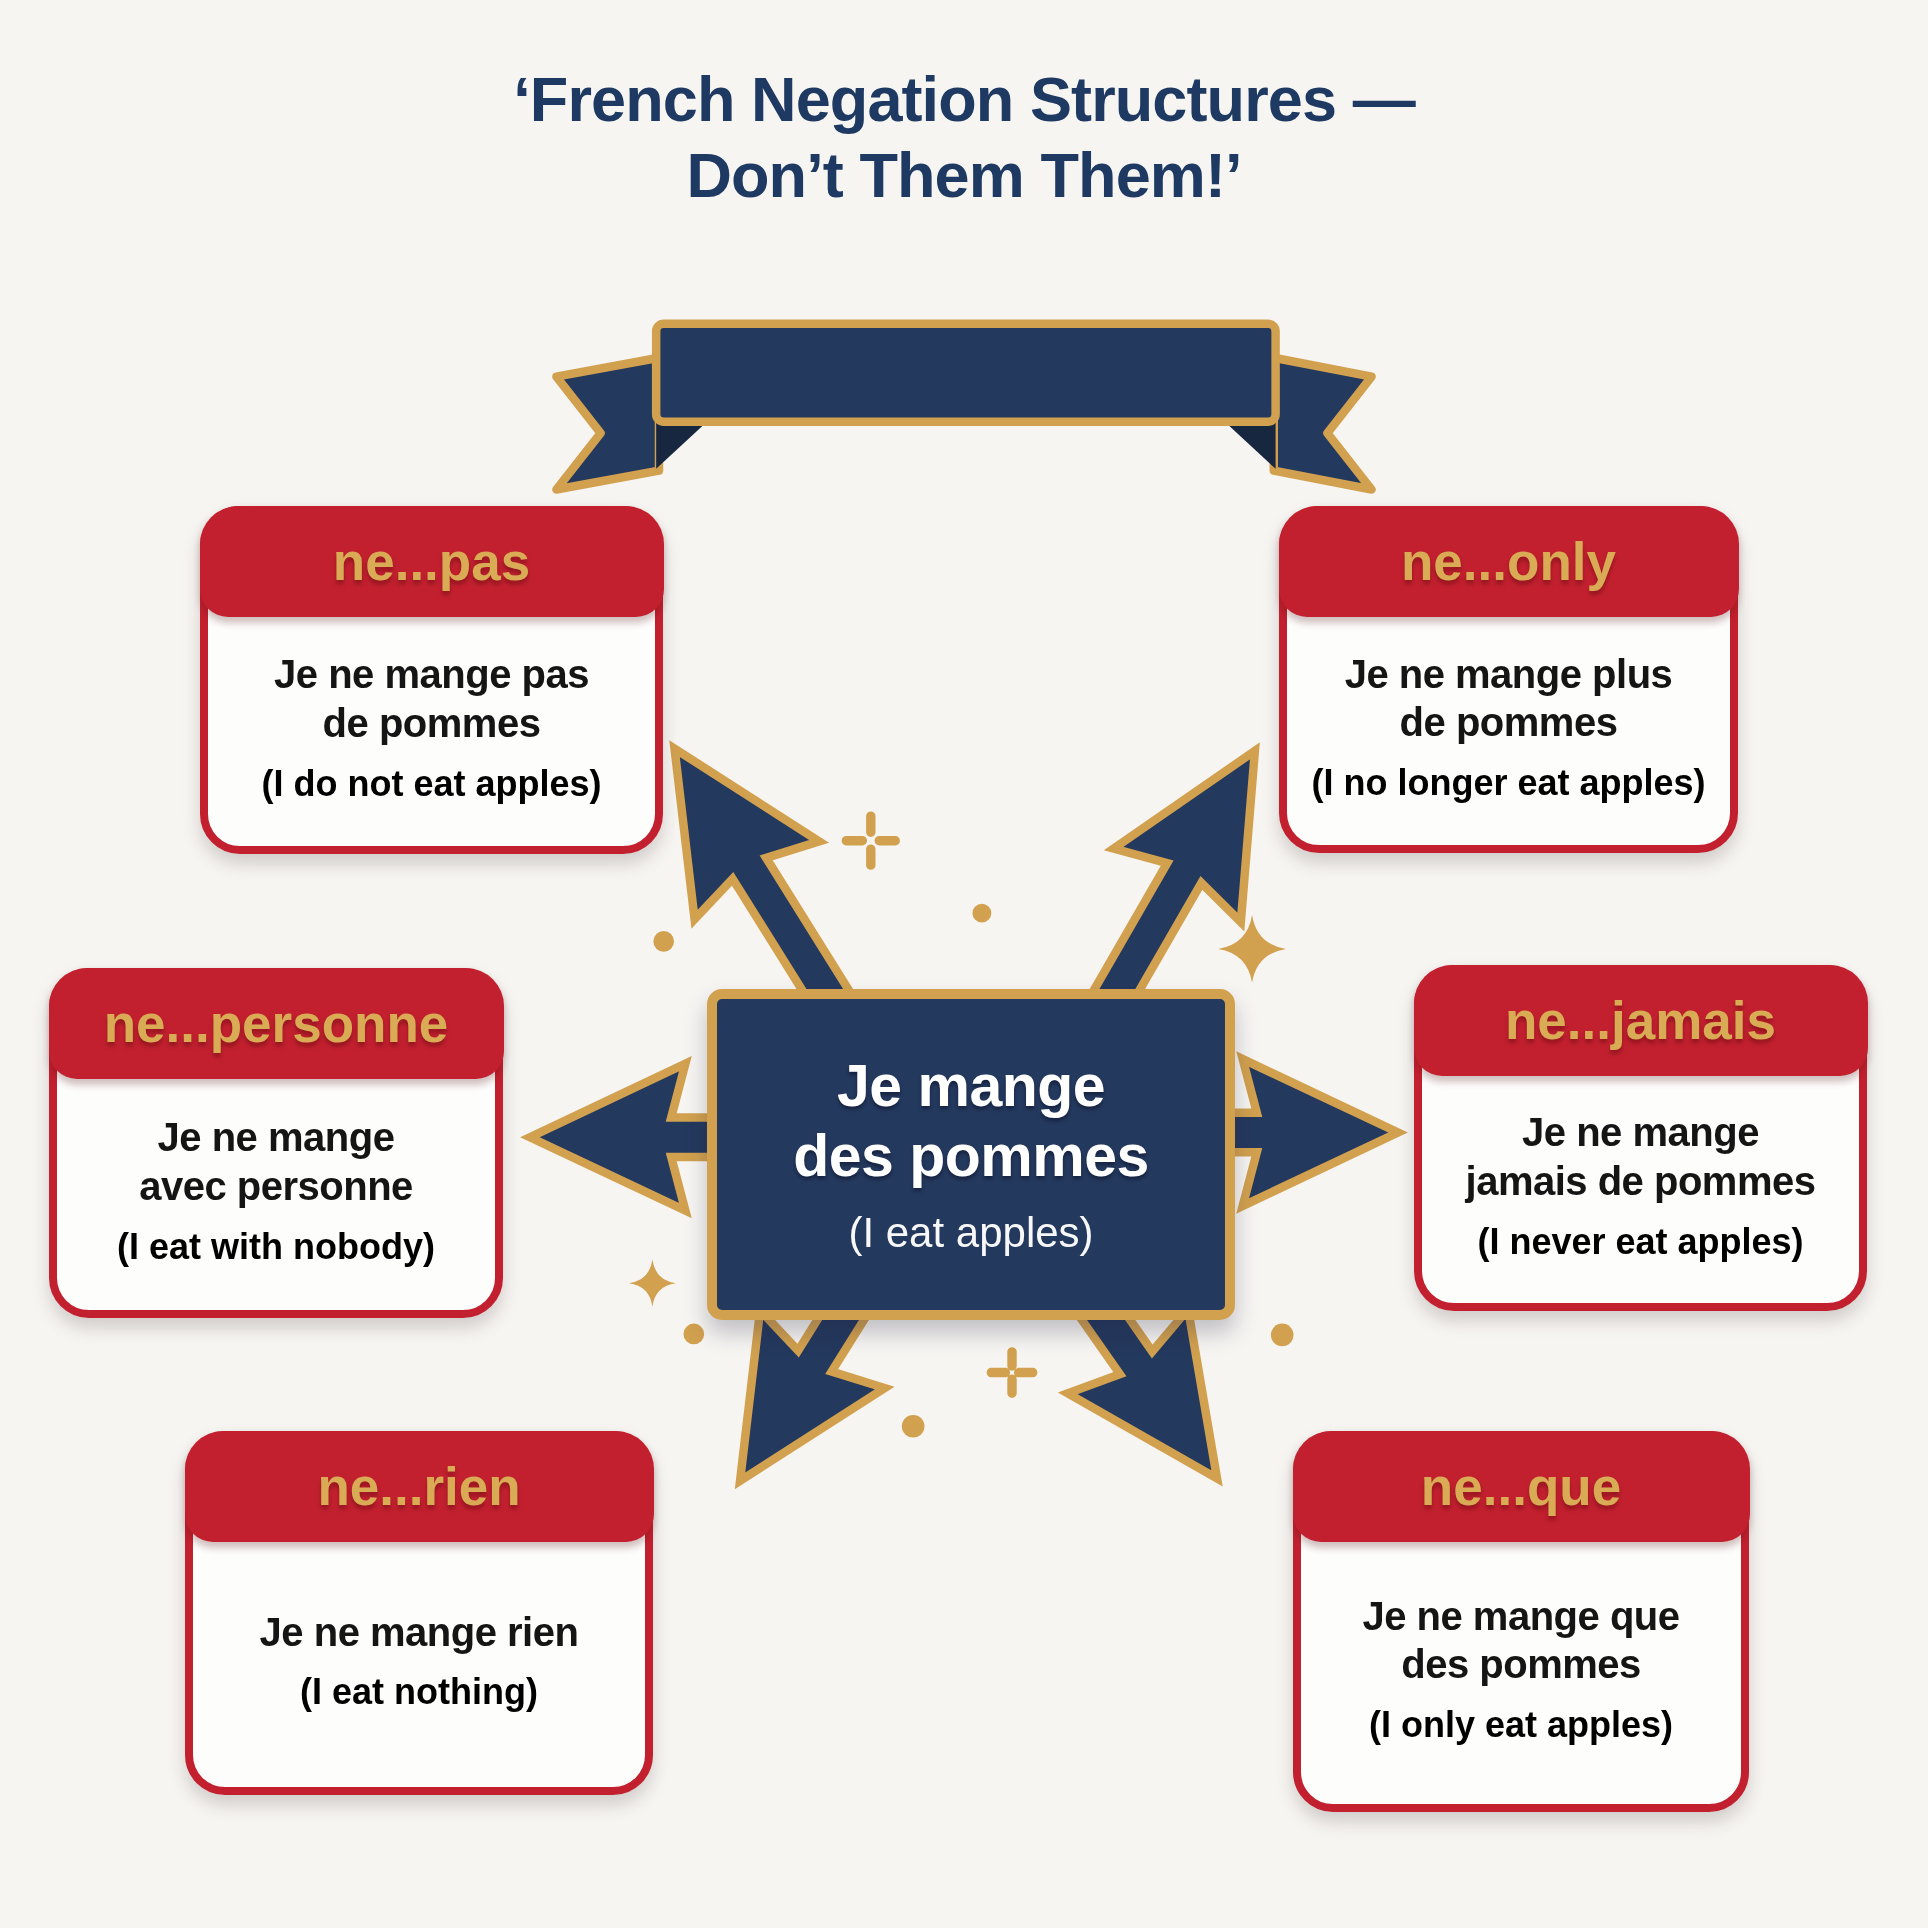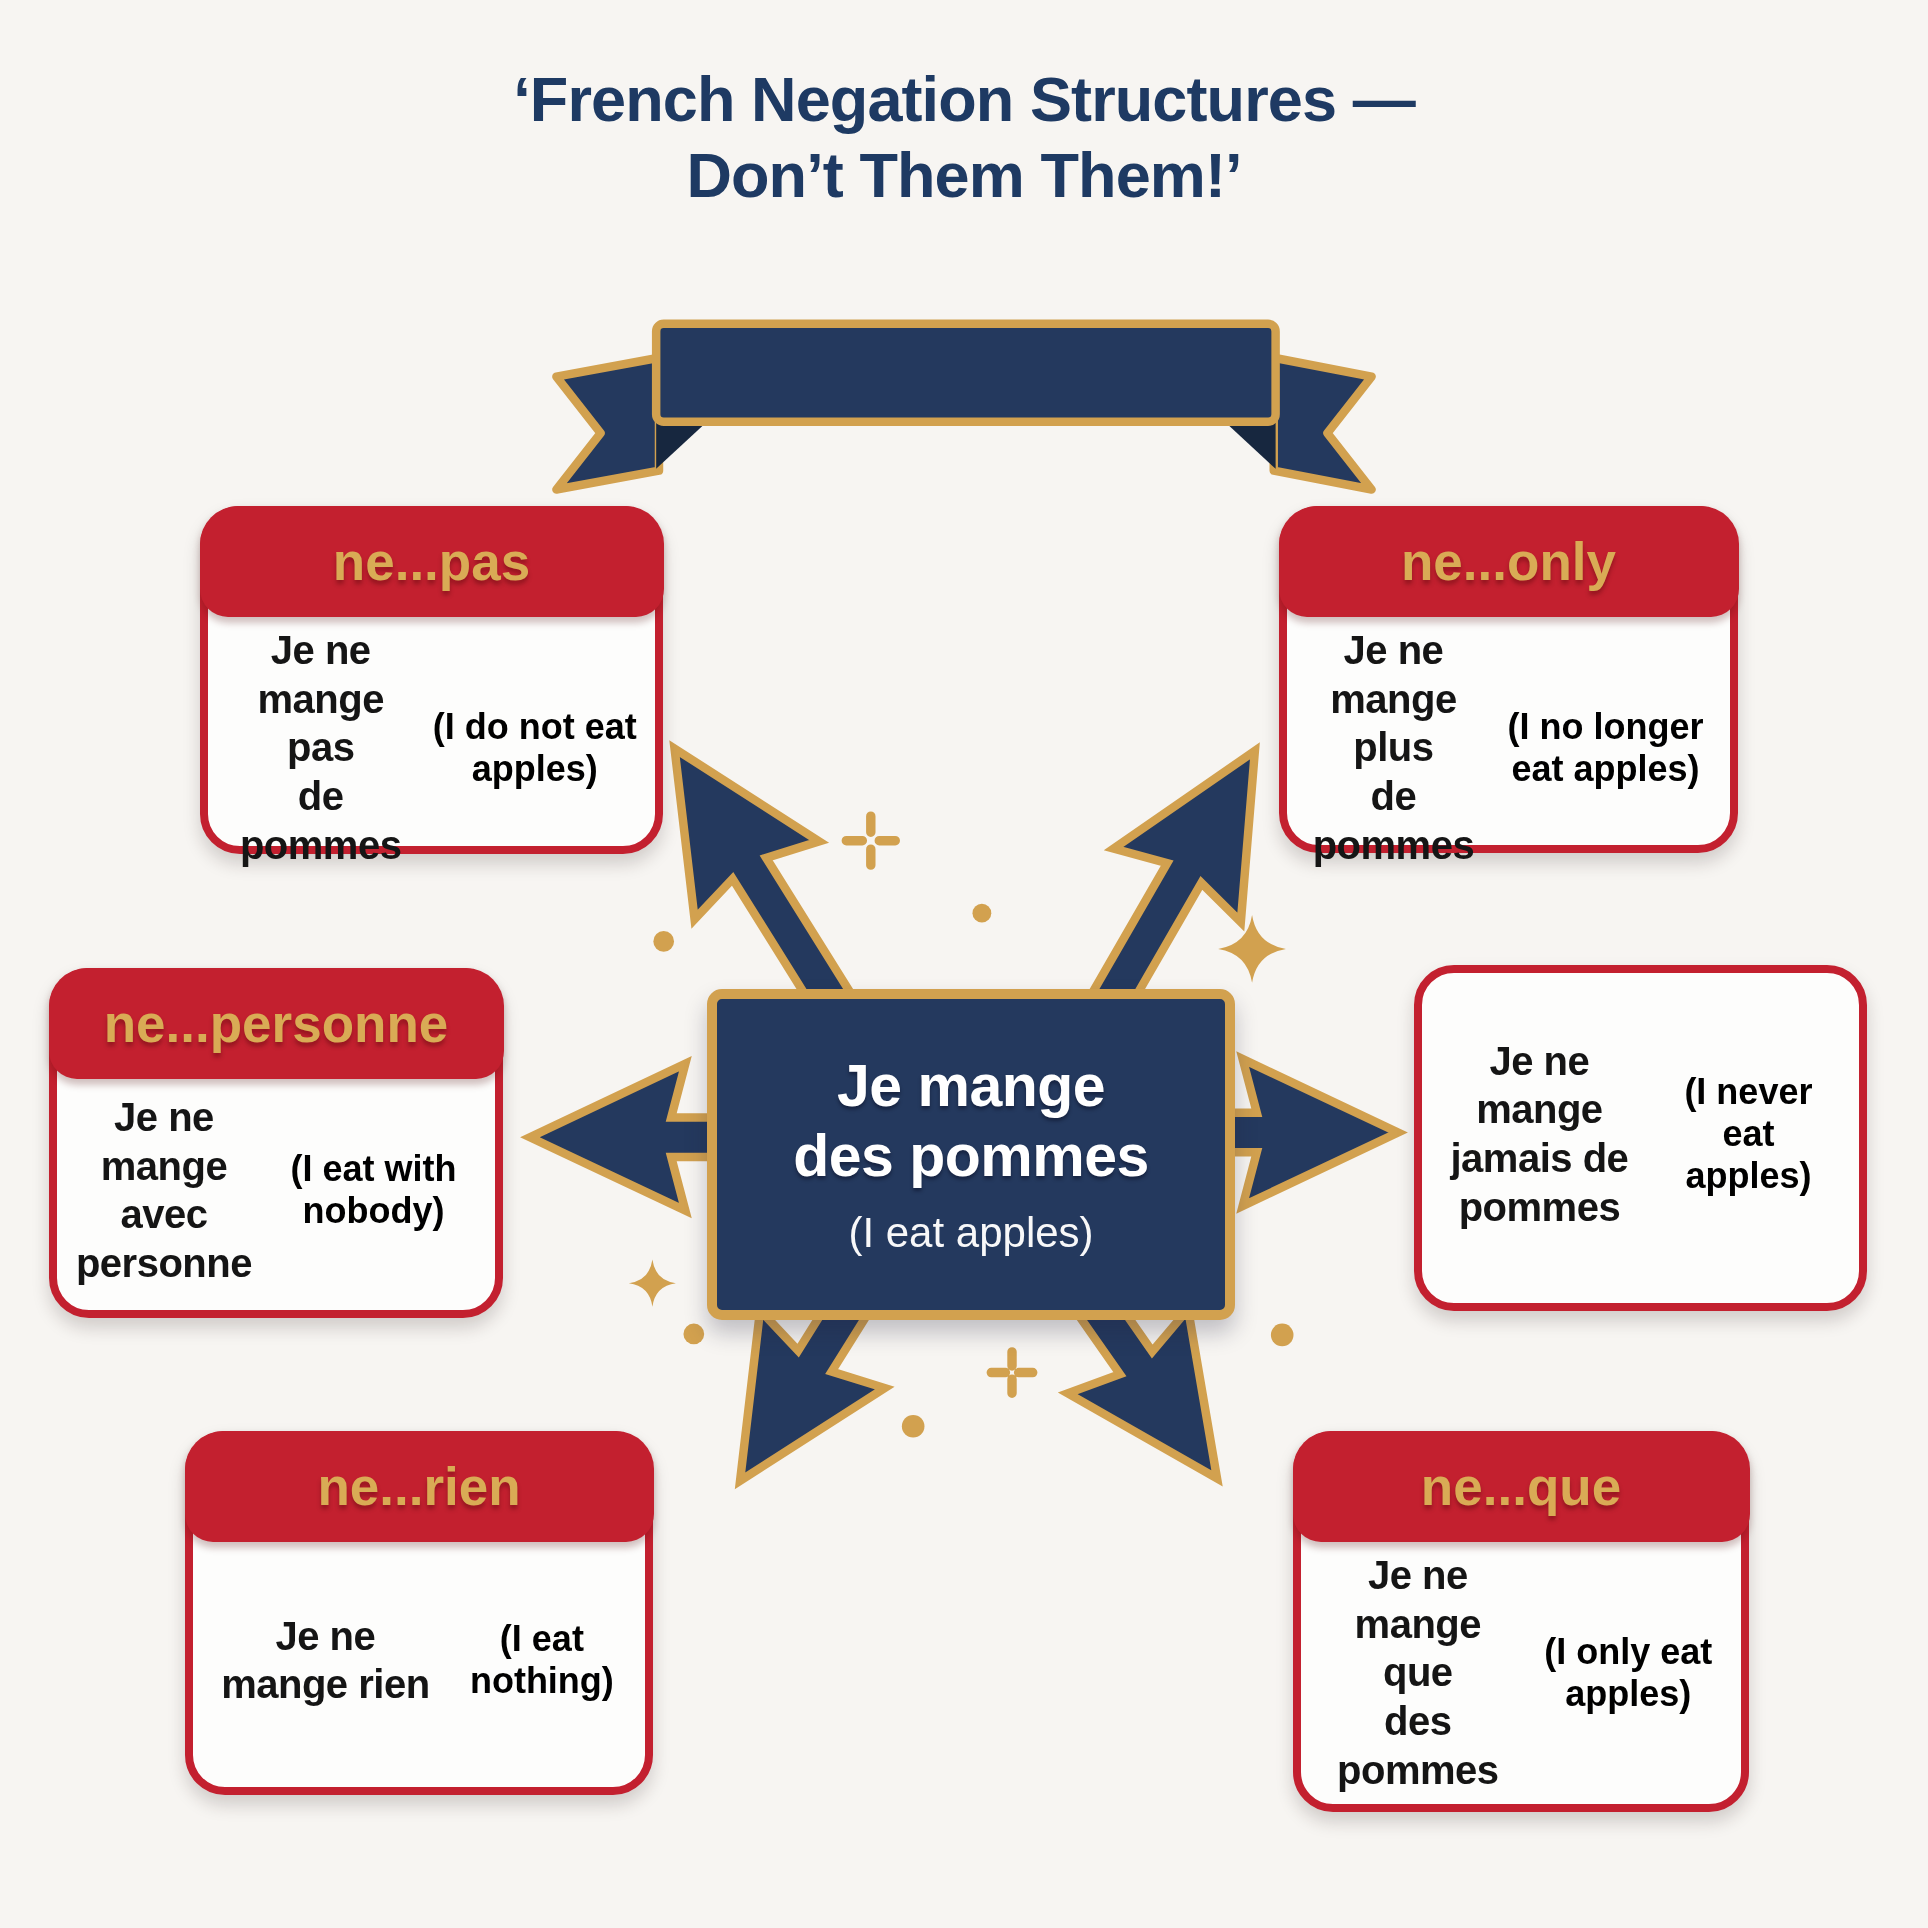--- a/index.html
+++ b/index.html
@@ -39,21 +39,21 @@
     margin:-8.5px -8.5px 0 -8.5px;
     border-radius:38px 38px 28px 28px;
     min-height:111px;display:flex;align-items:center;justify-content:center;
     box-shadow:0 5.6px 7.5px rgba(80,10,10,.25);
   }
   .card-label{
     color:var(--gold-text);font-weight:700;font-size:53px;letter-spacing:0;
     text-shadow:0 3.8px 4.7px rgba(60,0,0,.35);
   }
   .card-body{
-    flex:1;display:flex;flex-direction:row;align-items:center;justify-content:center;
+    flex:1;display:flex;flex-direction:column;align-items:center;justify-content:center;
     gap:15px;padding:9.4px 17px 17px 17px;text-align:center;
   }
   .french{font-weight:700;font-size:40px;line-height:1.22;color:var(--ink);letter-spacing:-0.5px;}
   .english{font-weight:700;font-size:36px;color:#000000;}
   .pos-tl{left:186px;top:506px;width:463px;height:348px;margin-left:14px;}
   .pos-tr{left:1279px;top:506px;width:459px;height:347px;}
   .pos-ml{left:49px;top:968px;width:454px;height:350px;}
   .pos-mr{left:1414px;top:965px;width:453px;height:346px;}
   .pos-bl{left:185px;top:1431px;width:468px;height:364px;}
   .pos-br{left:1293px;top:1431px;width:456px;height:381px;}
@@ -141,20 +141,23 @@
     <div class="card-body">
       <div class="french">
         <div>Je ne mange</div>
         <div>avec personne</div>
       </div>
       <div class="english">(I eat with nobody)</div>
     </div>
   </div>
 
   <div class="card pos-mr">
+    <div class="card-header">
+      <span class="card-label">ne...jamais</span>
+    </div>
     <div class="card-body">
       <div class="french">
         <div>Je ne mange</div>
         <div>jamais de pommes</div>
       </div>
       <div class="english">(I never eat apples)</div>
     </div>
   </div>
 
   <div class="card pos-bl">

